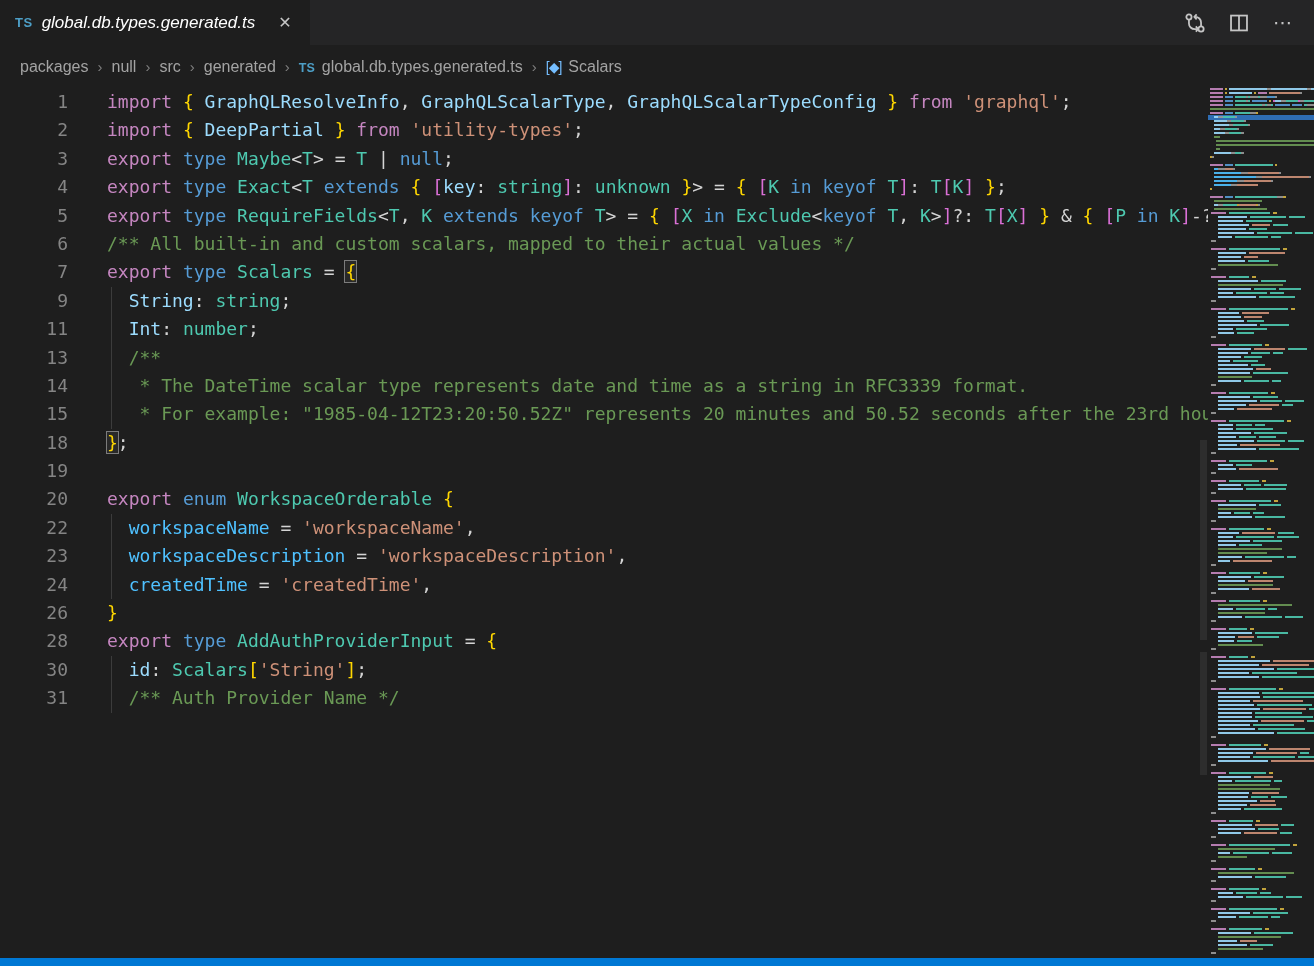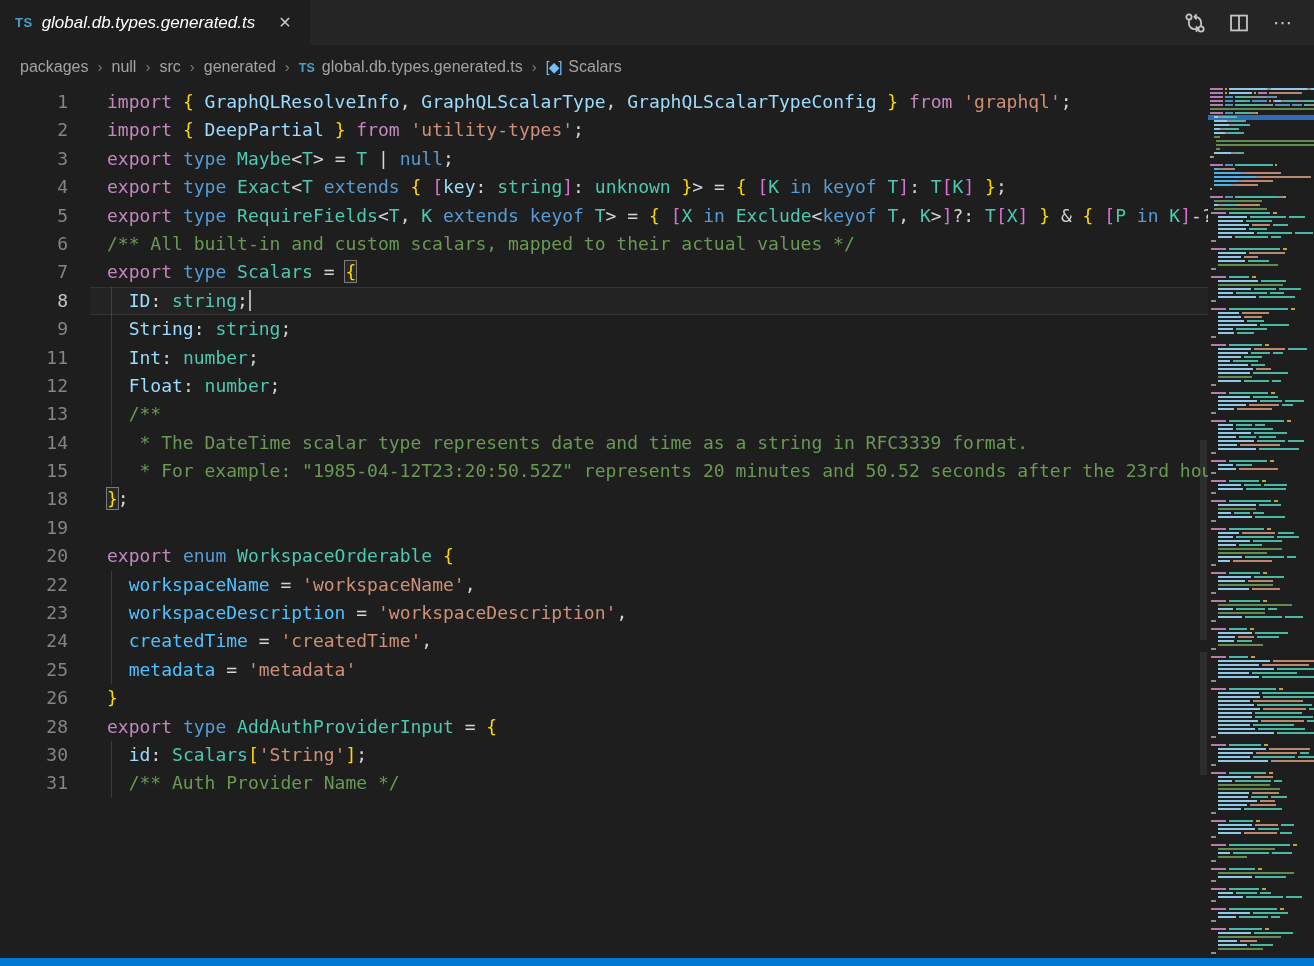--- a/index.html
+++ b/index.html
@@ -95,34 +95,31 @@
     </div>
 
   <div id="editor">
       <div class="line"><span class="num">1</span><span class="ltext"><span class="tk-k">import</span><span class="tk-d"> </span><span class="tk-a">{</span><span class="tk-d"> </span><span class="tk-v">GraphQLResolveInfo</span><span class="tk-d">, </span><span class="tk-v">GraphQLScalarType</span><span class="tk-d">, </span><span class="tk-v">GraphQLScalarTypeConfig</span><span class="tk-d"> </span><span class="tk-a">}</span><span class="tk-d"> </span><span class="tk-k">from</span><span class="tk-d"> </span><span class="tk-s">'graphql'</span><span class="tk-d">;</span></span></div>
       <div class="line"><span class="num">2</span><span class="ltext"><span class="tk-k">import</span><span class="tk-d"> </span><span class="tk-a">{</span><span class="tk-d"> </span><span class="tk-v">DeepPartial</span><span class="tk-d"> </span><span class="tk-a">}</span><span class="tk-d"> </span><span class="tk-k">from</span><span class="tk-d"> </span><span class="tk-s">'utility-types'</span><span class="tk-d">;</span></span></div>
       <div class="line"><span class="num">3</span><span class="ltext"><span class="tk-k">export</span><span class="tk-d"> </span><span class="tk-t">type</span><span class="tk-d"> </span><span class="tk-y">Maybe</span><span class="tk-d">&lt;</span><span class="tk-y">T</span><span class="tk-d">&gt; = </span><span class="tk-y">T</span><span class="tk-d"> | </span><span class="tk-t">null</span><span class="tk-d">;</span></span></div>
       <div class="line"><span class="num">4</span><span class="ltext"><span class="tk-k">export</span><span class="tk-d"> </span><span class="tk-t">type</span><span class="tk-d"> </span><span class="tk-y">Exact</span><span class="tk-d">&lt;</span><span class="tk-y">T</span><span class="tk-d"> </span><span class="tk-t">extends</span><span class="tk-d"> </span><span class="tk-a">{</span><span class="tk-d"> </span><span class="tk-b">[</span><span class="tk-v">key</span><span class="tk-d">: </span><span class="tk-y">string</span><span class="tk-b">]</span><span class="tk-d">: </span><span class="tk-y">unknown</span><span class="tk-d"> </span><span class="tk-a">}</span><span class="tk-d">&gt; = </span><span class="tk-a">{</span><span class="tk-d"> </span><span class="tk-b">[</span><span class="tk-y">K</span><span class="tk-d"> </span><span class="tk-t">in</span><span class="tk-d"> </span><span class="tk-t">keyof</span><span class="tk-d"> </span><span class="tk-y">T</span><span class="tk-b">]</span><span class="tk-d">: </span><span class="tk-y">T</span><span class="tk-b">[</span><span class="tk-y">K</span><span class="tk-b">]</span><span class="tk-d"> </span><span class="tk-a">}</span><span class="tk-d">;</span></span></div>
       <div class="line"><span class="num">5</span><span class="ltext"><span class="tk-k">export</span><span class="tk-d"> </span><span class="tk-t">type</span><span class="tk-d"> </span><span class="tk-y">RequireFields</span><span class="tk-d">&lt;</span><span class="tk-y">T</span><span class="tk-d">, </span><span class="tk-y">K</span><span class="tk-d"> </span><span class="tk-t">extends</span><span class="tk-d"> </span><span class="tk-t">keyof</span><span class="tk-d"> </span><span class="tk-y">T</span><span class="tk-d">&gt; = </span><span class="tk-a">{</span><span class="tk-d"> </span><span class="tk-b">[</span><span class="tk-y">X</span><span class="tk-d"> </span><span class="tk-t">in</span><span class="tk-d"> </span><span class="tk-y">Exclude</span><span class="tk-d">&lt;</span><span class="tk-t">keyof</span><span class="tk-d"> </span><span class="tk-y">T</span><span class="tk-d">, </span><span class="tk-y">K</span><span class="tk-d">&gt;</span><span class="tk-b">]</span><span class="tk-d">?: </span><span class="tk-y">T</span><span class="tk-b">[</span><span class="tk-y">X</span><span class="tk-b">]</span><span class="tk-d"> </span><span class="tk-a">}</span><span class="tk-d"> &amp; </span><span class="tk-a">{</span><span class="tk-d"> </span><span class="tk-b">[</span><span class="tk-y">P</span><span class="tk-d"> </span><span class="tk-t">in</span><span class="tk-d"> </span><span class="tk-y">K</span><span class="tk-b">]</span><span class="tk-d">-?: </span></span></div>
       <div class="line"><span class="num">6</span><span class="ltext"><span class="tk-c">/** All built-in and custom scalars, mapped to their actual values */</span></span></div>
       <div class="line"><span class="num">7</span><span class="ltext"><span class="tk-k">export</span><span class="tk-d"> </span><span class="tk-t">type</span><span class="tk-d"> </span><span class="tk-y">Scalars</span><span class="tk-d"> = </span><span class="tk-m">{</span></span></div>
-      <div class="line"><div class="guide"></div><span class="num" style="color: rgb(198, 198, 198);">8</span><span class="ltext"><span class="tk-d">  </span><span class="tk-v">ID</span><span class="tk-d">: </span><span class="tk-y">string</span><span class="tk-d">;</span><span class="caret"></span></span><div class="cur-overlay"></div></div>
       <div class="line"><div class="guide"></div><span class="num">9</span><span class="ltext"><span class="tk-d">  </span><span class="tk-v">String</span><span class="tk-d">: </span><span class="tk-y">string</span><span class="tk-d">;</span></span></div>
       <div class="line"><div class="guide"></div><span class="num">11</span><span class="ltext"><span class="tk-d">  </span><span class="tk-v">Int</span><span class="tk-d">: </span><span class="tk-y">number</span><span class="tk-d">;</span></span></div>
-      <div class="line"><div class="guide"></div><span class="num">12</span><span class="ltext"><span class="tk-d">  </span><span class="tk-v">Float</span><span class="tk-d">: </span><span class="tk-y">number</span><span class="tk-d">;</span></span></div>
       <div class="line"><div class="guide"></div><span class="num">13</span><span class="ltext"><span class="tk-d">  </span><span class="tk-c">/**</span></span></div>
       <div class="line"><div class="guide"></div><span class="num">14</span><span class="ltext"><span class="tk-d">   </span><span class="tk-c">* The DateTime scalar type represents date and time as a string in RFC3339 format.</span></span></div>
       <div class="line"><div class="guide"></div><span class="num">15</span><span class="ltext"><span class="tk-d">   </span><span class="tk-c">* For example: "1985-04-12T23:20:50.52Z" represents 20 minutes and 50.52 seconds after the 23rd hour of April 12th, 1985 in UTC.</span></span></div>
       <div class="line"><span class="num">18</span><span class="ltext"><span class="tk-m">}</span><span class="tk-d">;</span></span></div>
       <div class="line"><span class="num">19</span><span class="ltext"></span></div>
       <div class="line"><span class="num">20</span><span class="ltext"><span class="tk-k">export</span><span class="tk-d"> </span><span class="tk-t">enum</span><span class="tk-d"> </span><span class="tk-y">WorkspaceOrderable</span><span class="tk-d"> </span><span class="tk-a">{</span></span></div>
       <div class="line"><div class="guide"></div><span class="num">22</span><span class="ltext"><span class="tk-d">  </span><span class="tk-e">workspaceName</span><span class="tk-d"> = </span><span class="tk-s">'workspaceName'</span><span class="tk-d">,</span></span></div>
       <div class="line"><div class="guide"></div><span class="num">23</span><span class="ltext"><span class="tk-d">  </span><span class="tk-e">workspaceDescription</span><span class="tk-d"> = </span><span class="tk-s">'workspaceDescription'</span><span class="tk-d">,</span></span></div>
       <div class="line"><div class="guide"></div><span class="num">24</span><span class="ltext"><span class="tk-d">  </span><span class="tk-e">createdTime</span><span class="tk-d"> = </span><span class="tk-s">'createdTime'</span><span class="tk-d">,</span></span></div>
-      <div class="line"><div class="guide"></div><span class="num">25</span><span class="ltext"><span class="tk-d">  </span><span class="tk-e">metadata</span><span class="tk-d"> = </span><span class="tk-s">'metadata'</span></span></div>
       <div class="line"><span class="num">26</span><span class="ltext"><span class="tk-a">}</span></span></div>
       <div class="line"><span class="num">28</span><span class="ltext"><span class="tk-k">export</span><span class="tk-d"> </span><span class="tk-t">type</span><span class="tk-d"> </span><span class="tk-y">AddAuthProviderInput</span><span class="tk-d"> = </span><span class="tk-a">{</span></span></div>
       <div class="line"><div class="guide"></div><span class="num">30</span><span class="ltext"><span class="tk-d">  </span><span class="tk-v">id</span><span class="tk-d">: </span><span class="tk-y">Scalars</span><span class="tk-a">[</span><span class="tk-s">'String'</span><span class="tk-a">]</span><span class="tk-d">;</span></span></div>
       <div class="line"><div class="guide"></div><span class="num">31</span><span class="ltext"><span class="tk-d">  </span><span class="tk-c">/** Auth Provider Name */</span></span></div>
     </div>
 
   <div id="ruler">
       <div class="ruler-dec" style="top: 352px; height: 200px;"></div>
       <div class="ruler-dec" style="top: 564px; height: 123px;"></div>
     </div>

